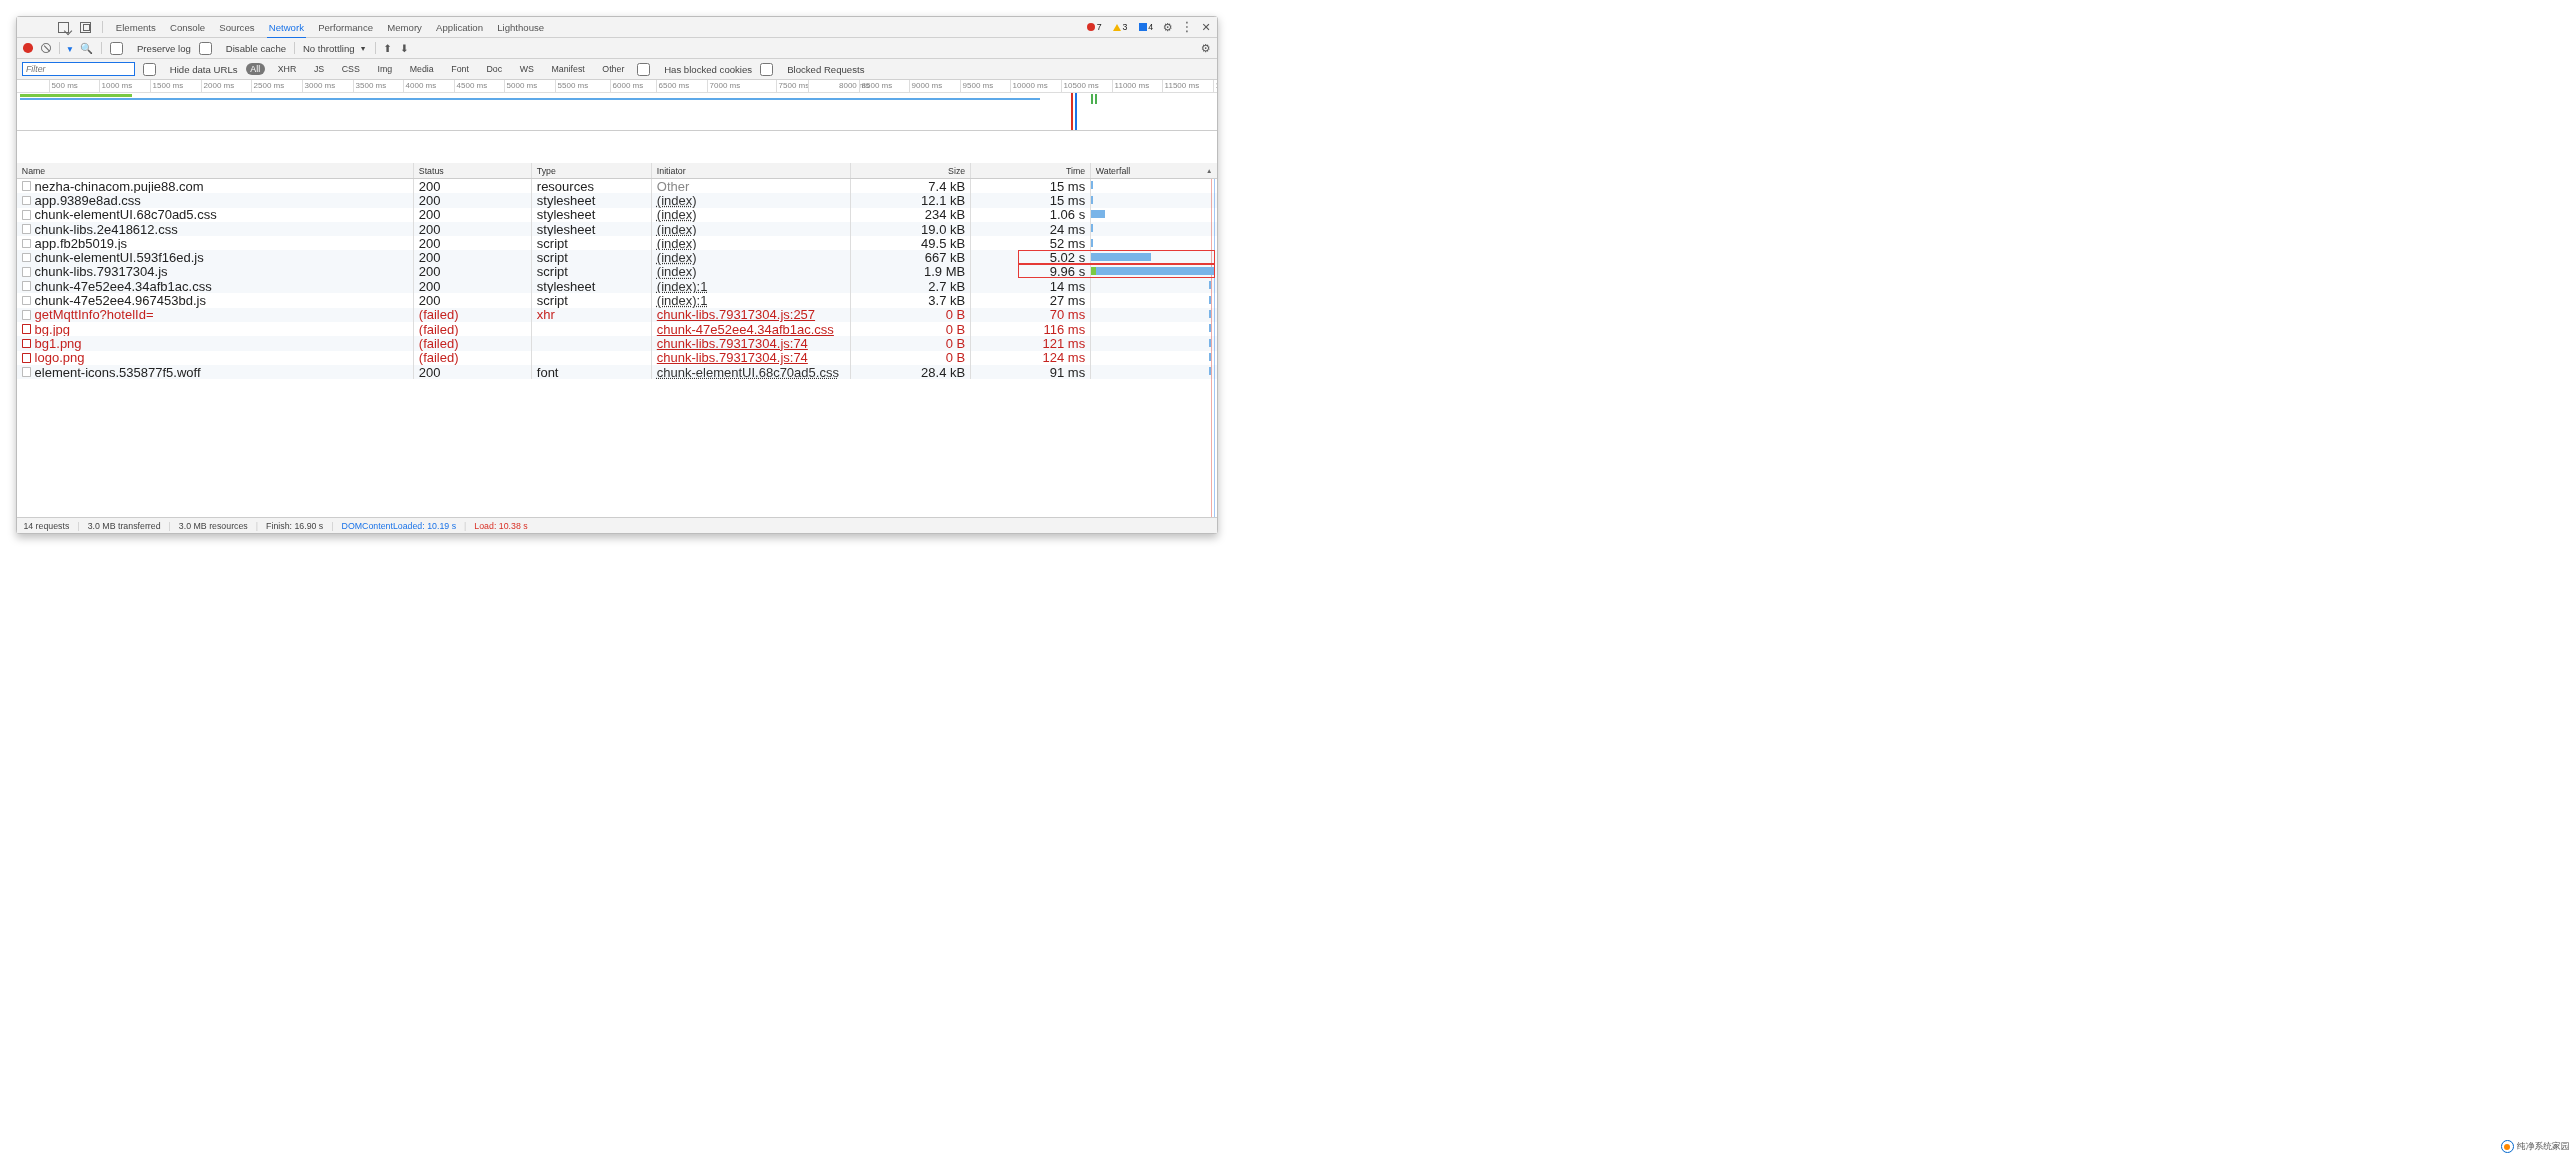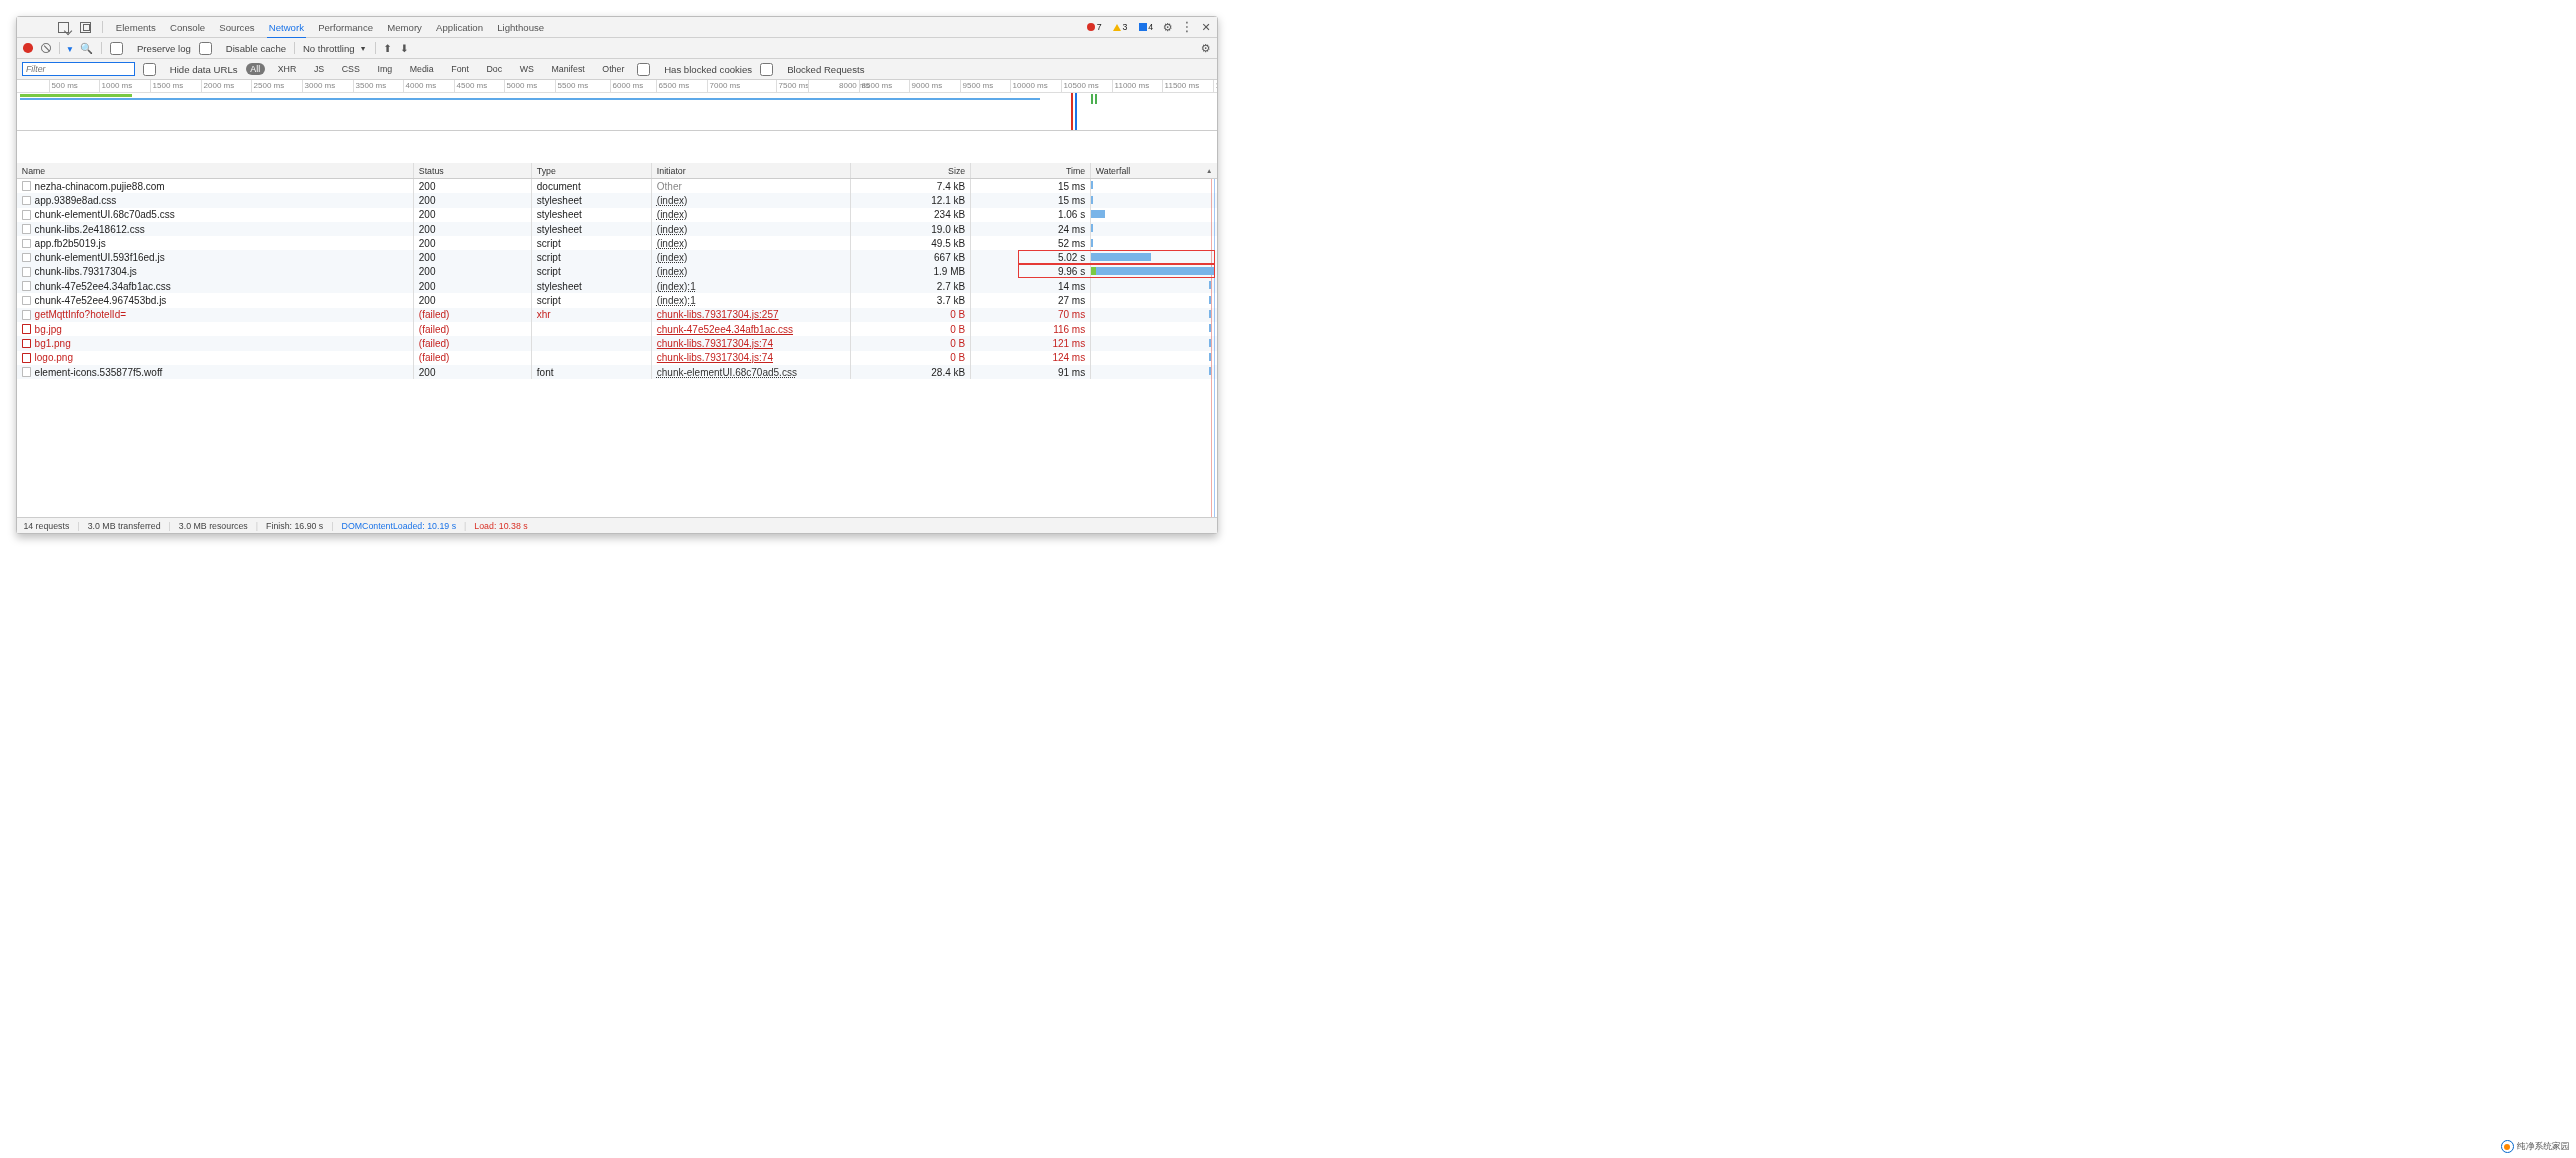--- a/index.html
+++ b/index.html
@@ -110,21 +110,21 @@
   .th.sort:after { content:"▲"; font-size:6.4px; color:#666; margin-left:3.2px; }
 
   .col-name { width:397px; }
   .col-status { width:118px; }
   .col-type { width:120px; }
   .col-initiator { width:199px; }
   .col-size { width:120px; justify-content:flex-end; }
   .col-time { width:120px; justify-content:flex-end; }
   .col-wf { flex:1; border-right:none; position:relative; }
 
-  .tbody { flex:1; overflow:hidden; font-size:10px; position:relative; }
+  .tbody { flex:1; overflow:hidden; font-size:13px; position:relative; }
   .tr { height:14.3px; display:flex; align-items:stretch; }
   .tr:nth-child(even) { background:#f5f8fb; }
   .td { height:14.3px; }
   .td a { color:#333; text-decoration:underline dotted; }
   .failed .td, .failed .td a { color:#c5221f; }
   .failed .col-initiator a { color:#c5221f; text-decoration:underline; }
   .col-initiator a { color:#333; text-decoration:underline dotted; }
   .col-initiator .other { color:#888; font-style:normal; }
   .file-ic { width:9.6px; height:9.6px; border:0.8px solid #bbb; border-radius:0.8px; margin-right:3.2px; display:inline-block; background:#fff; }
   .file-ic.img { border-color:#c5221f; }
@@ -313,21 +313,21 @@
     </div>
     <div class="tbody" id="tbody">
       <div class="vline red"></div>
       <div class="vline blue"></div>
     <div class="tr">
           <div class="td col-name">
             <span class="file-ic"></span>
             <span>nezha-chinacom.pujie88.com</span>
           </div>
           <div class="td col-status">200</div>
-          <div class="td col-type">document</div>
+          <div class="td col-type">resources</div>
           <div class="td col-initiator">
             <span class="other">Other</span>
           </div>
           <div class="td col-size">7.4 kB</div>
           <div class="td col-time">15 ms</div>
           <div class="td col-wf">
             <div class="wf-track">
               <div class="wf-bar tiny" style="left: 0px; width: 2.4px;"></div>
             </div>
           </div>

